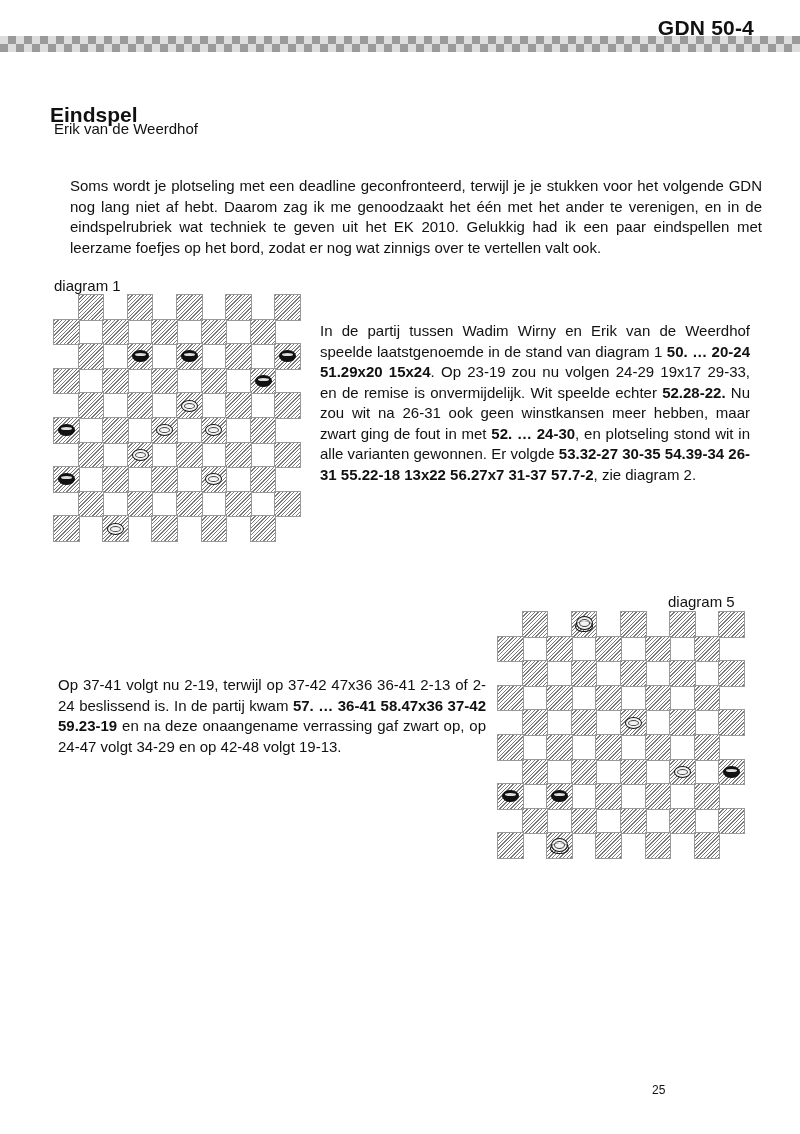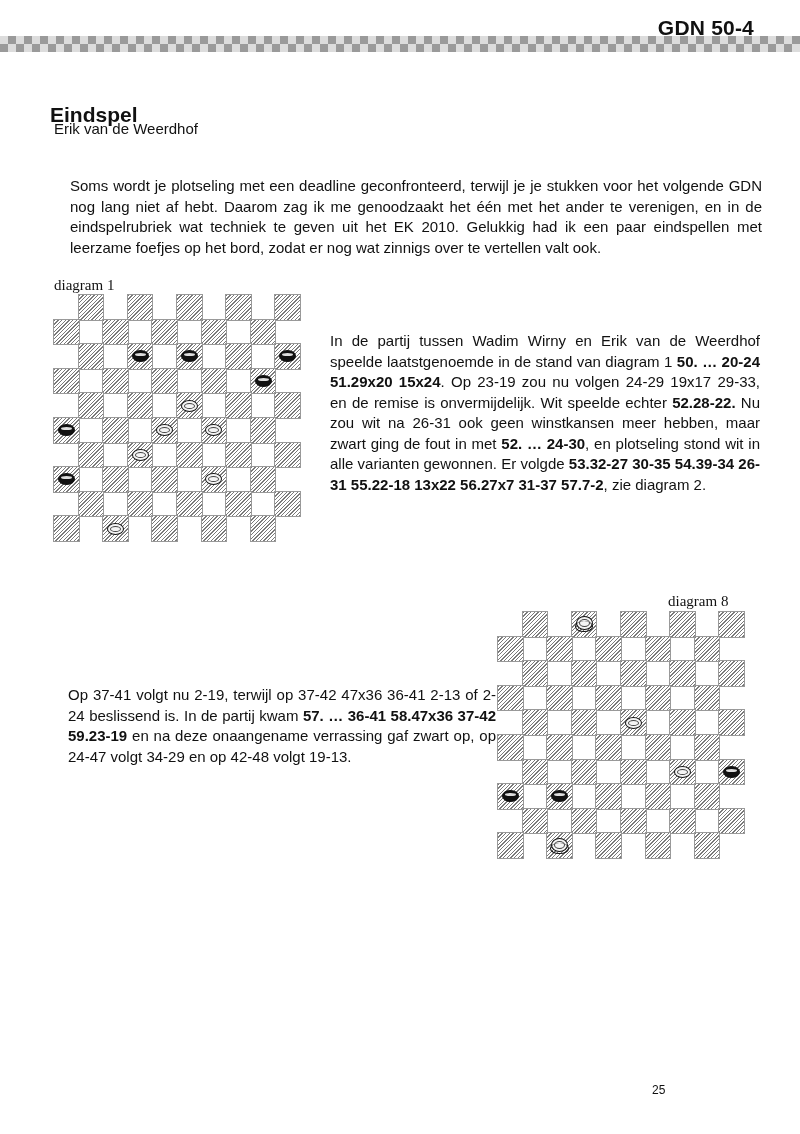--- a/index.html
+++ b/index.html
@@ -9,37 +9,37 @@
   .checker-band { position: absolute; left: 0; top: 36px; width: 800px; height: 16px;
     background-color: #dcdcdc;
     background-image:
       linear-gradient(45deg, #9a9a9a 25%, transparent 25%, transparent 75%, #9a9a9a 75%),
       linear-gradient(45deg, #9a9a9a 25%, transparent 25%, transparent 75%, #9a9a9a 75%);
     background-size: 16px 16px;
     background-position: 0 0, 8px 8px; }
   .title { position: absolute; left: 42px; top: 95px; font-size: 21px; font-weight: bold; margin: 8px; }
   .author { position: absolute; left: 54px; top: 120px; font-size: 15px; }
   .intro { position: absolute; left: 54px; top: 160px; width: 692px; font-size: 15px; line-height: 20.5px; text-align: justify; margin: 16px; }
-  .diagram-label { position: absolute; font-size: 15px; font-family: Liberation Serif, serif; }
+  .diagram-label { position: absolute; font-size: 15px; }
   .board { position: absolute; width: 246px; height: 246px; display: grid;
            grid-template-columns: repeat(10, 24.6px); grid-template-rows: repeat(10, 24.6px); }
   .sq { position: relative; box-sizing: border-box; }
   .sq.dark { background-color: #fff;
     background-image: repeating-linear-gradient(135deg, #7a7a7a 0px, #7a7a7a 1px, #ffffff 1px, #ffffff 2.6px);
     outline: 0.5px solid #999; }
   .piece { position: absolute; left: 50%; top: 50%; width: 17px; height: 12px; margin-left: -8.5px; margin-top: -6px;
            border-radius: 50%; box-sizing: border-box; border: 1.6px solid #111; }
   .piece.white { background: #f4f4f4; }
   .piece.white::after { content: ""; position: absolute; left: 2px; right: 2px; top: 2px; bottom: 2px; border-radius: 50%; border: 1px solid #444; }
   .piece.black { background: #111; }
   .piece.black::after { content: ""; position: absolute; left: 2px; right: 2px; top: 2px; height: 3px; border-radius: 50%; background: #ddd; }
   .piece.king { height: 14px; margin-top: -8px; }
   .piece.king::before { content: ""; position: absolute; left: -1.6px; right: -1.6px; top: 4px; height: 10px;
                         border-radius: 50%; border: 1.6px solid #111; border-top: none; background: transparent; }
-  .text-block { position: absolute; font-size: 15px; line-height: 20.5px; text-align: justify; margin: 14px; }
+  .text-block { position: absolute; font-size: 15px; line-height: 20.5px; text-align: justify; margin: 4px; }
   .text-block b { font-weight: bold; }
   .page-number { position: absolute; left: 652px; top: 1083px; font-size: 12px; }
 </style>
 </head>
 <body>
 
 <div class="header-code">GDN 50-4</div>
 <div class="checker-band"></div>
 
 <h1 class="title">Eindspel</h1>
@@ -168,21 +168,21 @@
     <div class="sq"></div>
     <div class="sq dark"></div>
     <div class="sq"></div>
     <div class="sq dark"></div>
     <div class="sq"></div>
     <div class="sq dark"></div>
     <div class="sq"></div>
   </div>
 <p class="text-block" id="text1" style="left:316px; top:317px; width:430px;"><span>In de partij tussen Wadim Wirny en Erik van de Weerdhof speelde laatstgenoemde in de stand van diagram 1 </span><b>50. … 20-24 51.29x20 15x24</b><span>. Op 23-19 zou nu volgen 24-29 19x17 29-33, en de remise is onvermijdelijk. Wit speelde echter </span><b>52.28-22.</b><span> Nu zou wit na 26-31 ook geen winstkansen meer hebben, maar zwart ging de fout in met </span><b>52. … 24-30</b><span>, en plotseling stond wit in alle varianten gewonnen. Er volgde </span><b>53.32-27 30-35 54.39-34 26-31 55.22-18 13x22 56.27x7 31-37 57.7-2</b><span>, zie diagram 2.</span></p>
 
-<div class="diagram-label" style="left:668px; top:593px;">diagram 8</div>
+<div class="diagram-label" style="left:668px; top:593px;">diagram 5</div>
 <div class="board" id="board2" style="left:498px; top:612px;">
     <div class="sq"></div>
     <div class="sq dark"></div>
     <div class="sq"></div>
     <div class="sq dark">
       <div class="piece white king"></div>
     </div>
     <div class="sq"></div>
     <div class="sq dark"></div>
     <div class="sq"></div>

